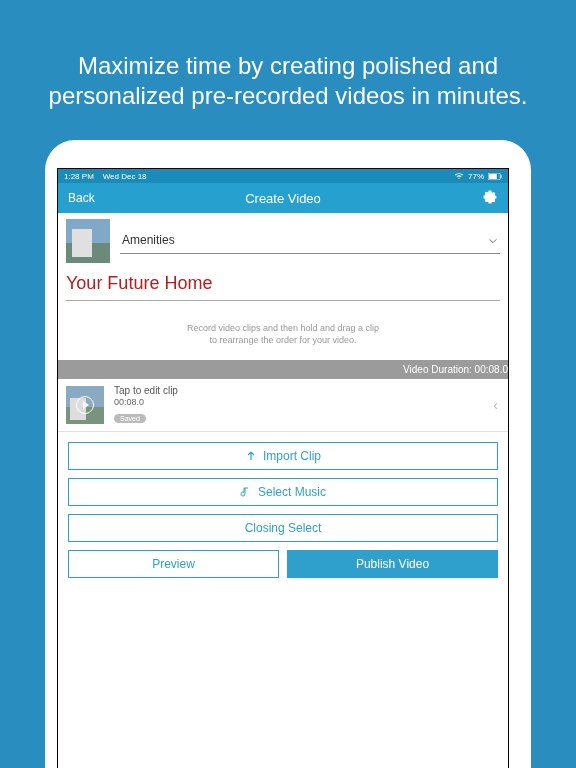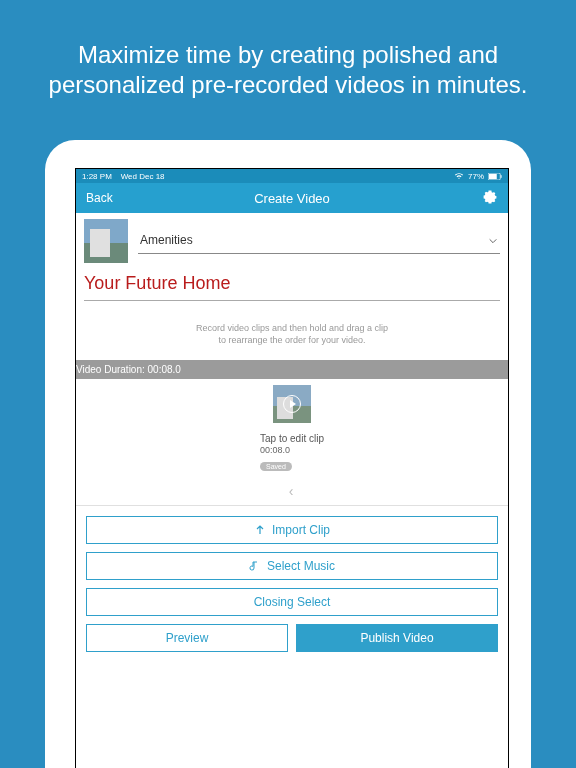--- a/index.html
+++ b/index.html
@@ -1,40 +1,40 @@
 <!DOCTYPE html>
 <html><head>
 <meta charset="utf-8">
 <style>
   * { margin:0; padding:0; box-sizing:border-box; font-family:-apple-system,Helvetica,Arial,sans-serif; }
   html,body { width:576px; height:768px; }
   body { background:#2a8dc0; }
-  .promo { height:140px; display:flex; align-items:center; justify-content:center; padding:10px 30px; }
+  .promo { height:140px; display:flex; align-items:center; justify-content:center; padding:10px 30px;margin-top:11px; }
   .promo h1 { color:#fff; font-weight:300; font-size:24px; line-height:1.25; text-align:center; }
-  .tablet { position:absolute; left:45px; top:140px; width:486px; height:628px; background:#fff; border-radius:30px 30px 0 0; padding:28px 22px 0 30px; }
+  .tablet { position:absolute; left:45px; top:140px; width:486px; height:628px; background:#fff; border-radius:30px 30px 0 0; padding:28px 22px 0 12px; }
   .screen { width:100%; height:100%; background:#fff; display:flex; flex-direction:column; overflow:hidden; border:1px solid #000; border-bottom:none; }
   .statusbar { height:14px; background:#1b8cba; color:#fff; font-size:8px; display:flex; align-items:center; justify-content:space-between; padding:0 6px; }
   .statusbar .right { display:flex; gap:4px; align-items:center; }
   .navbar { height:30px; background:#26a0cf; color:#fff; display:flex; align-items:center; position:relative; padding:0 10px; }
   .navbar .back { font-size:12px; }
   .navbar .title { position:absolute; left:0; right:0; text-align:center; font-size:13px; pointer-events:none; }
   .navbar .gear { position:absolute; right:10px; top:6px; }
   .row-amenities { display:flex; align-items:center; padding:6px 8px 0 8px; gap:10px;text-align:center; }
   .thumb { width:44px; height:44px; background:#9db4c4; position:relative; flex-shrink:0; }
   .thumb .sky { position:absolute; inset:0; background:linear-gradient(#7fa8c9 55%,#6b8a7a 55%); }
   .thumb .bldg { position:absolute; left:6px; bottom:6px; width:20px; height:28px; background:#e0e0e0; }
   .amen-select { flex:1; display:flex; align-items:center; justify-content:space-between; border-bottom:1px solid #888; padding:4px 2px 6px 2px; }
   .amen-select span { font-size:12px; color:#333; }
   .chev { width:10px; height:10px; }
   .chev svg { width:100%; height:100%; }
   .future { padding:10px 8px 4px 8px; }
   .future .field { border-bottom:1px solid #aaa; padding-bottom:6px; font-size:18px; color:#b91c1c; }
   .hint { text-align:center; color:#999; font-size:9px; line-height:1.3; padding:18px 10px 14px 10px; }
-  .duration { background:#9b9b9b; color:#fff; font-size:10px; text-align:left; padding:4px 0; }
-  .clip-row { display:flex; align-items:center; padding:6px 8px; border-bottom:1px solid #e0e0e0; gap:10px; position:relative;flex-direction:column; }
+  .duration { background:#9b9b9b; color:#fff; font-size:10px; text-align:right; padding:4px 0; }
+  .clip-row { display:flex; align-items:center; padding:6px 8px; border-bottom:1px solid #e0e0e0; gap:10px; position:relative; }
   .clip-thumb { width:38px; height:38px; background:#a8bcc9; position:relative; flex-shrink:0; }
   .clip-thumb .sky2 { position:absolute; inset:0; background:linear-gradient(#8aaac4 55%,#7a937f 55%); }
   .clip-thumb .bldg2 { position:absolute; left:4px; bottom:4px; width:16px; height:22px; background:#ddd; }
   .clip-thumb .play { position:absolute; left:50%; top:50%; width:18px; height:18px; margin:-9px 0 0 -9px; border:1.5px solid #fff; border-radius:50%; display:flex; align-items:center; justify-content:center; }
   .clip-thumb .play::after { content:""; border-left:6px solid #fff; border-top:4px solid transparent; border-bottom:4px solid transparent; margin-left:2px; }
   .clip-info { flex:1; }
   .clip-info .ln1 { font-size:10px; color:#555; }
   .clip-info .ln2 { font-size:9px; color:#666; margin-top:1px; }
   .clip-info .badge { display:inline-block; background:#bbb; color:#fff; font-size:7px; padding:1px 6px; border-radius:7px; margin-top:2px; }
   .clip-arrow { color:#bbb; font-size:14px; padding-right:2px; }

